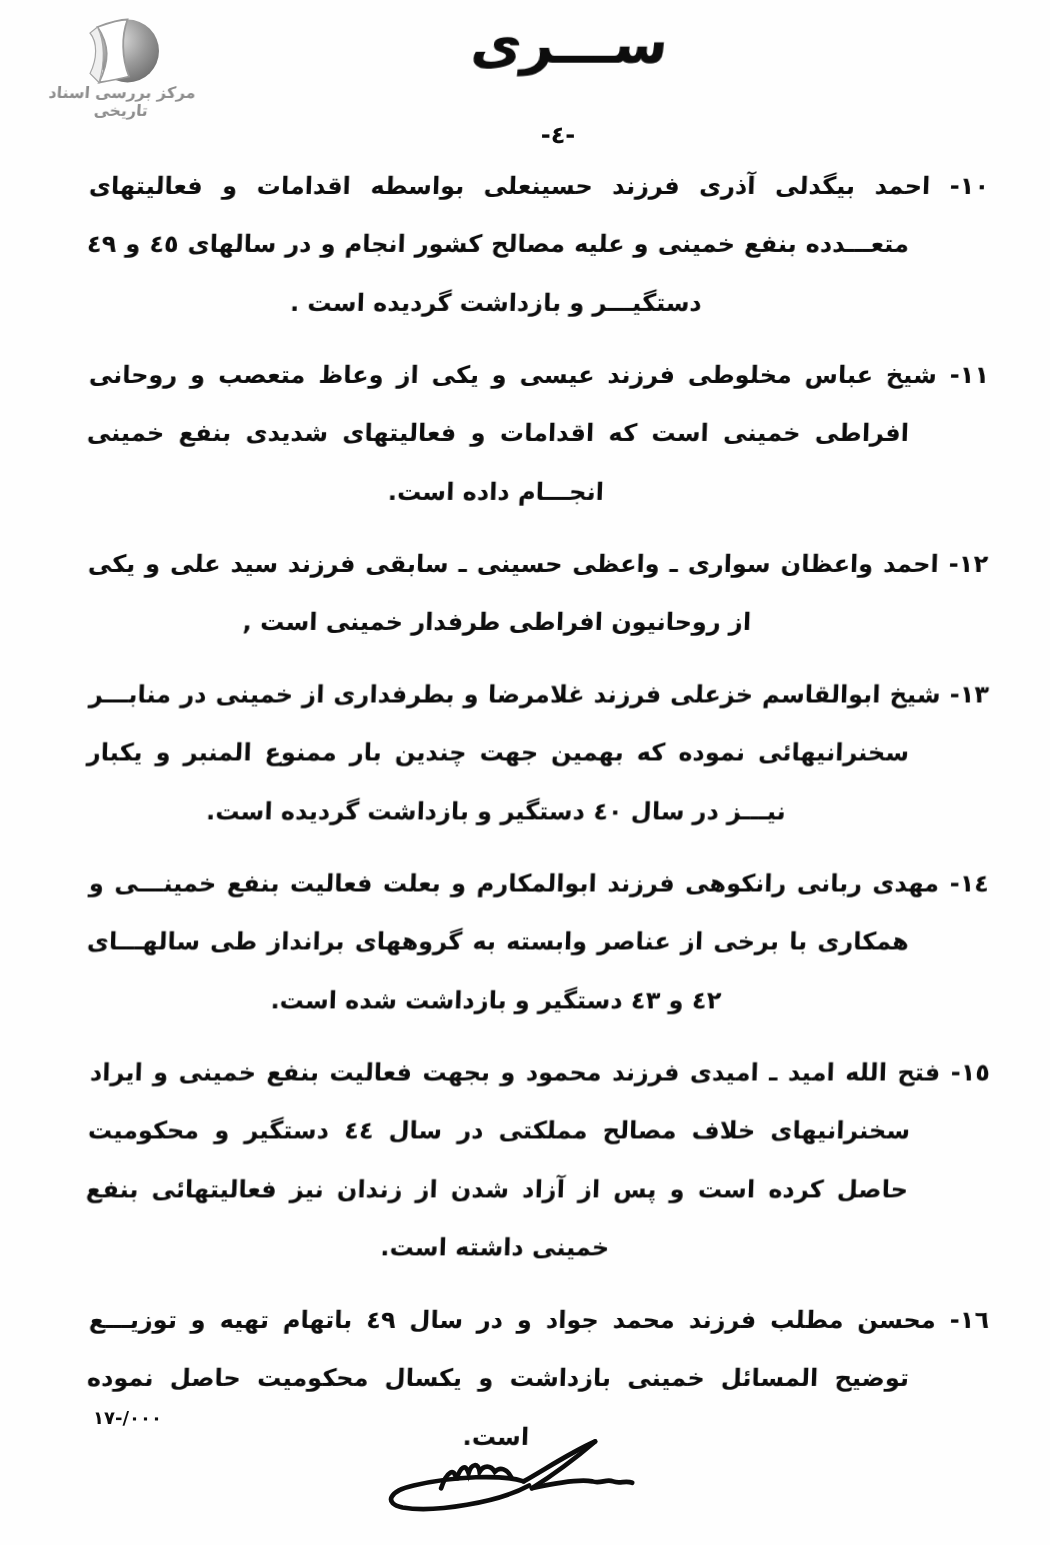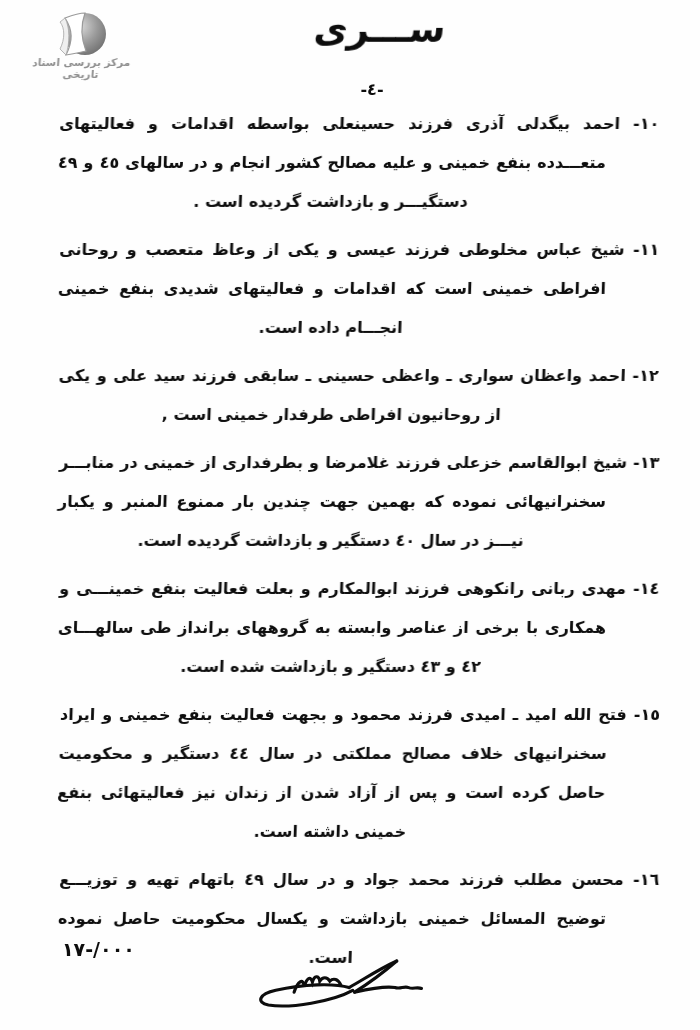--- a/index.html
+++ b/index.html
@@ -41,21 +41,21 @@
     text-align:justify;text-align-last:center;
     padding-right:52px;text-indent:-52px;
     margin:0 0 9px 0;
     filter:blur(.35px);
     transform:skewX(-2deg);
   }
   .item .num{white-space:nowrap;}
   
   .refnum{
     position:absolute;top:938px;left:62px;
-    font-size:19px;font-weight:bold;direction:ltr;
+    font-size:12px;font-weight:bold;direction:ltr;
     letter-spacing:2px;filter:blur(.3px);
   }
   .signature{position:absolute;top:950px;left:250px;}
 </style>
 </head>
 <body>
 
 <div class="page">
 
   <div class="logo">

